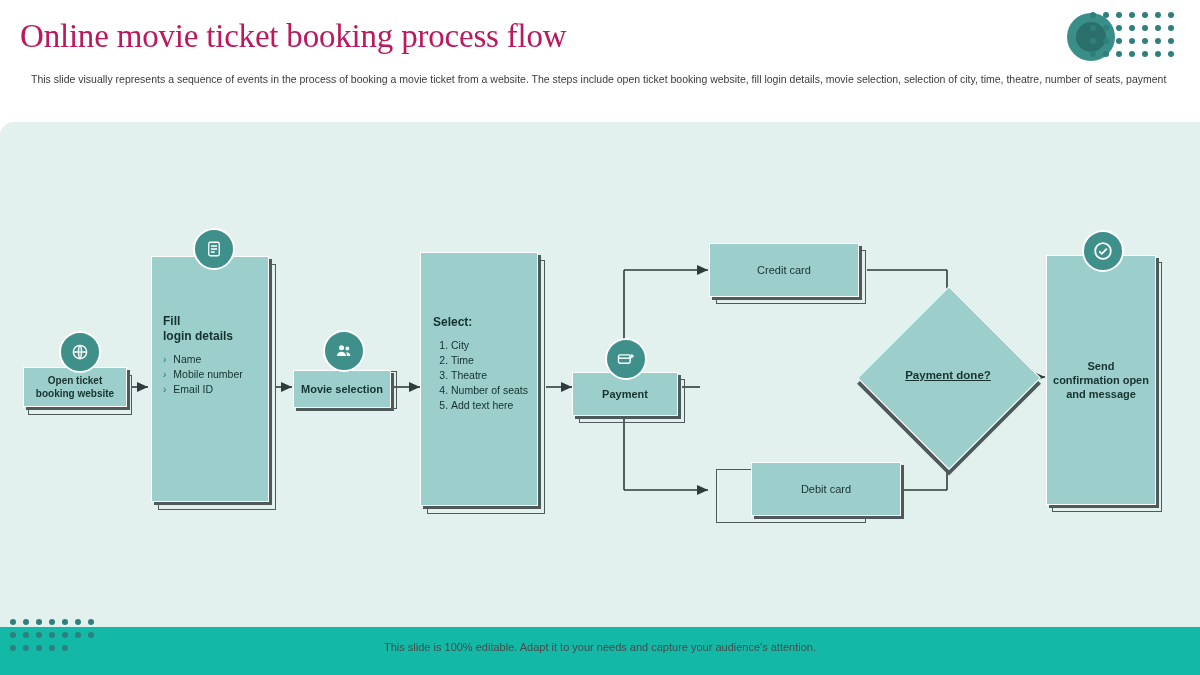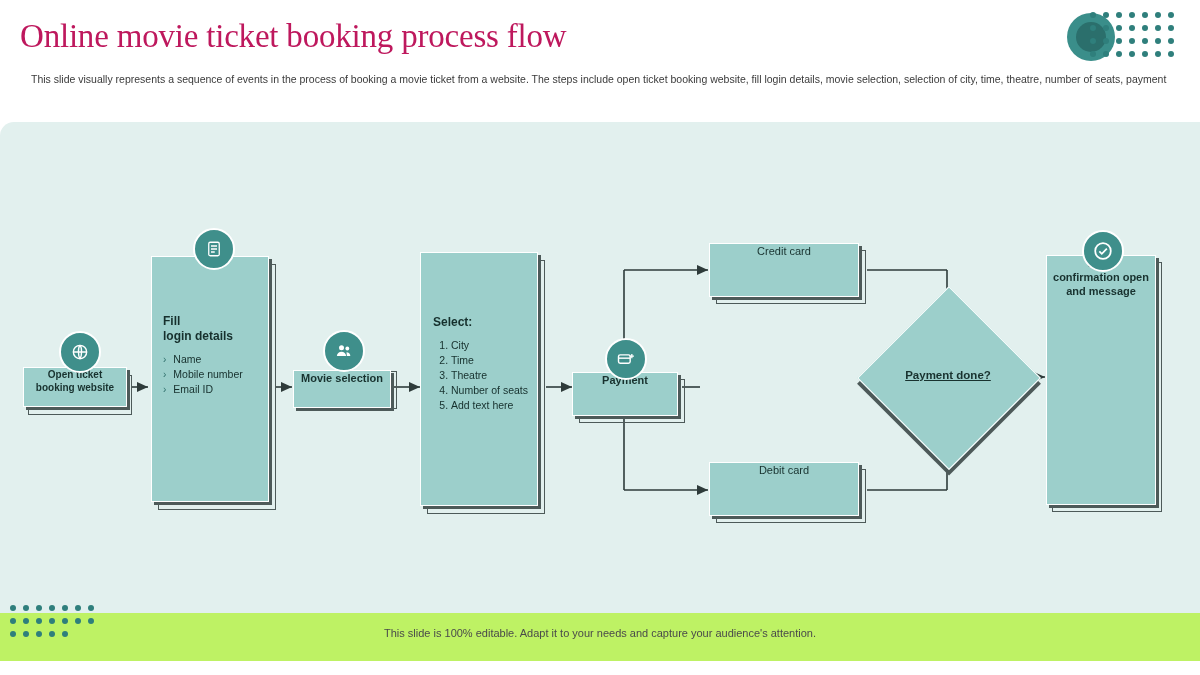--- a/index.html
+++ b/index.html
@@ -94,43 +94,44 @@
     height: 505px;
     background: #e2f0ee;
     border-top-left-radius: 14px;
     border-top-right-radius: 0;
   }
 
   
   .footer {
     position: absolute;
     left: 0;
-    bottom: 14px;
+    bottom: 0;
     width: 1200px;
     height: 48px;
-    background: #bef264;
+    background: #14b8a6;
   }
   .footer-text {
     position: absolute;
     left: 0;
     top: 14px;
     width: 1200px;
     text-align: center;
     font-size: 11px;
     color: #4a4a4a;
   }
 
   
   .node {
     position: absolute;
     box-sizing: border-box;
     background: #9ccfcb;
     border: 1.5px solid #ffffff;
     box-shadow: 3px 3px 0 0 #4d5a59;
     display: flex;
+    align-items: center;
     justify-content: center;
     text-align: center;
     font-size: 11px;
     font-weight: bold;
     color: #18322f;
     line-height: 14px;
   }
   .node.plain {
     font-weight: normal;
   }
@@ -368,21 +369,21 @@
       <path d="M19 6v5M21.5 8.5h-5" stroke-width="1.6"></path>
     </svg>
   </div>
 
   <div class="node-shadow-frame" style="left:716px; top:128px; width:150px; height:54px;"></div>
   <div class="node plain" style="left:709px; top:121px; width:150px; height:54px;">
     <span>Credit card</span>
   </div>
 
   <div class="node-shadow-frame" style="left:716px; top:347px; width:150px; height:54px;"></div>
-  <div class="node plain" style="left:709px; top:340px; width:150px; height:54px;">
+  <div class="node plain" style="left:751px; top:340px; width:150px; height:54px;">
     <span>Debit card</span>
   </div>
 
   <div class="diamond" style="left:884px; top:191px;"></div>
   <div class="diamond-label" style="left:884px; top:247px; width:128px;text-decoration:underline;">Payment done?</div>
 
   <div class="node-shadow-frame" style="left:1052px; top:140px; width:110px; height:250px;"></div>
   <div class="node" style="left:1046px; top:133px; width:110px; height:250px;">
     <span>
       <span>Send</span><br>

